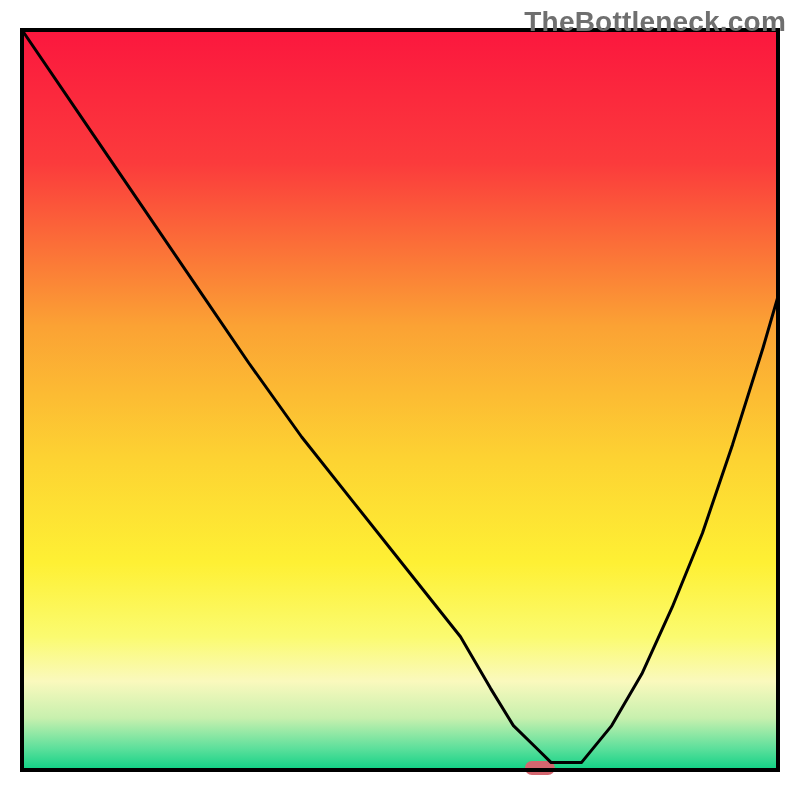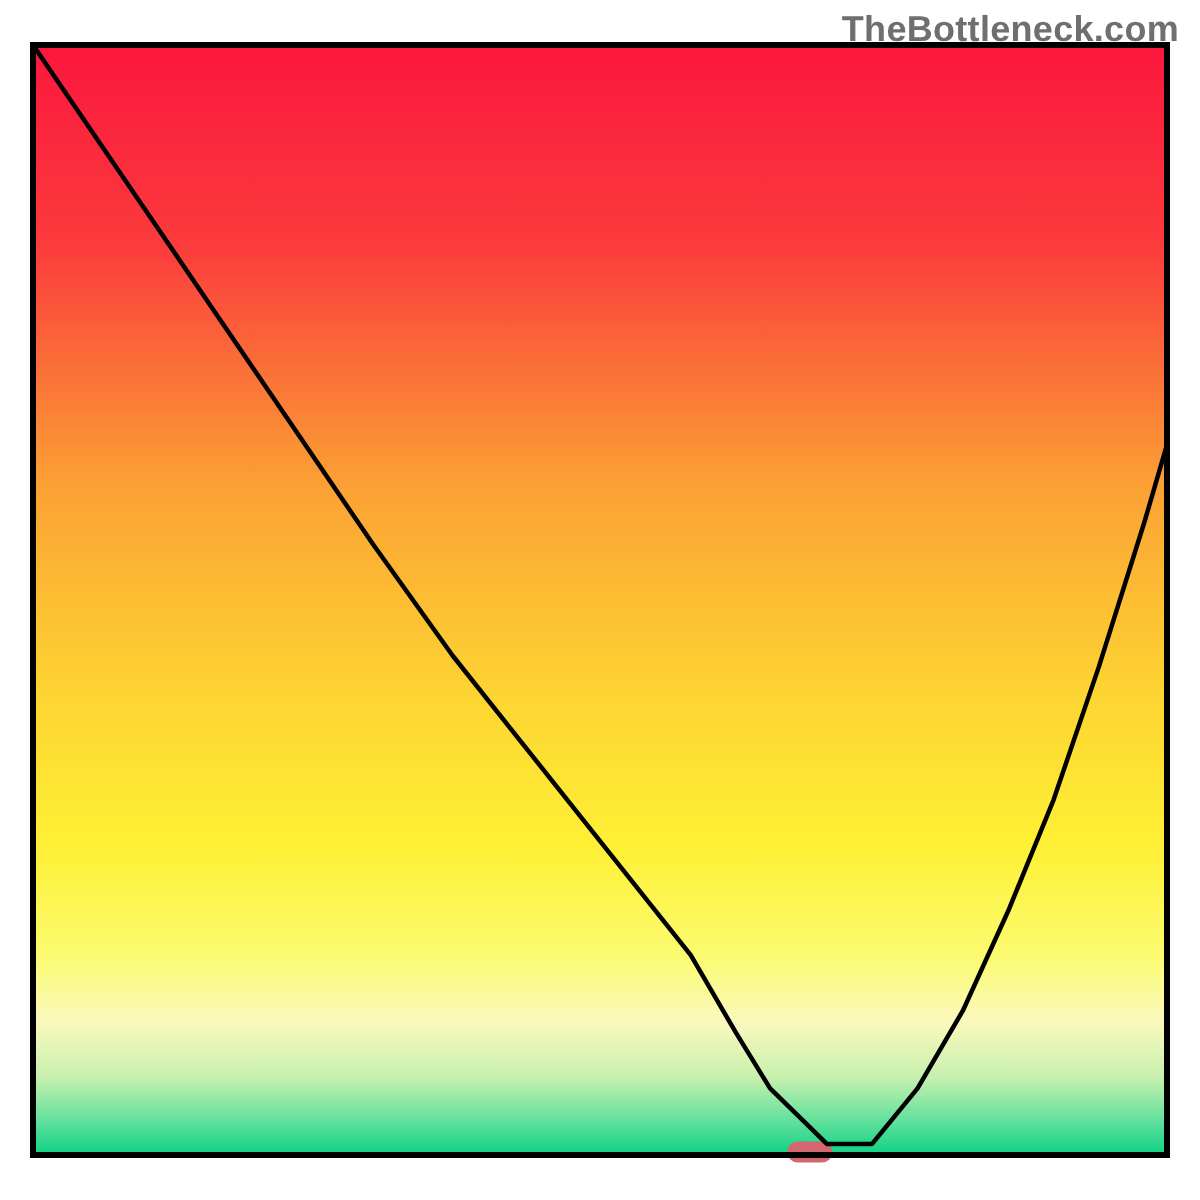--- a/index.html
+++ b/index.html
@@ -13,21 +13,21 @@
   .container {
     position: relative;
     width: 800px;
     height: 800px;
     box-sizing: border-box;
   }
   .watermark {
     position: absolute;
     top: 6px;
     right: 14px;
-    font-size: 24px;
+    font-size: 28px;
     font-weight: 600;
     color: #6f6f6f;
     letter-spacing: 0.2px;
     z-index: 30;
   }
   svg {
     display: block;
   }
 </style>
 </head>

